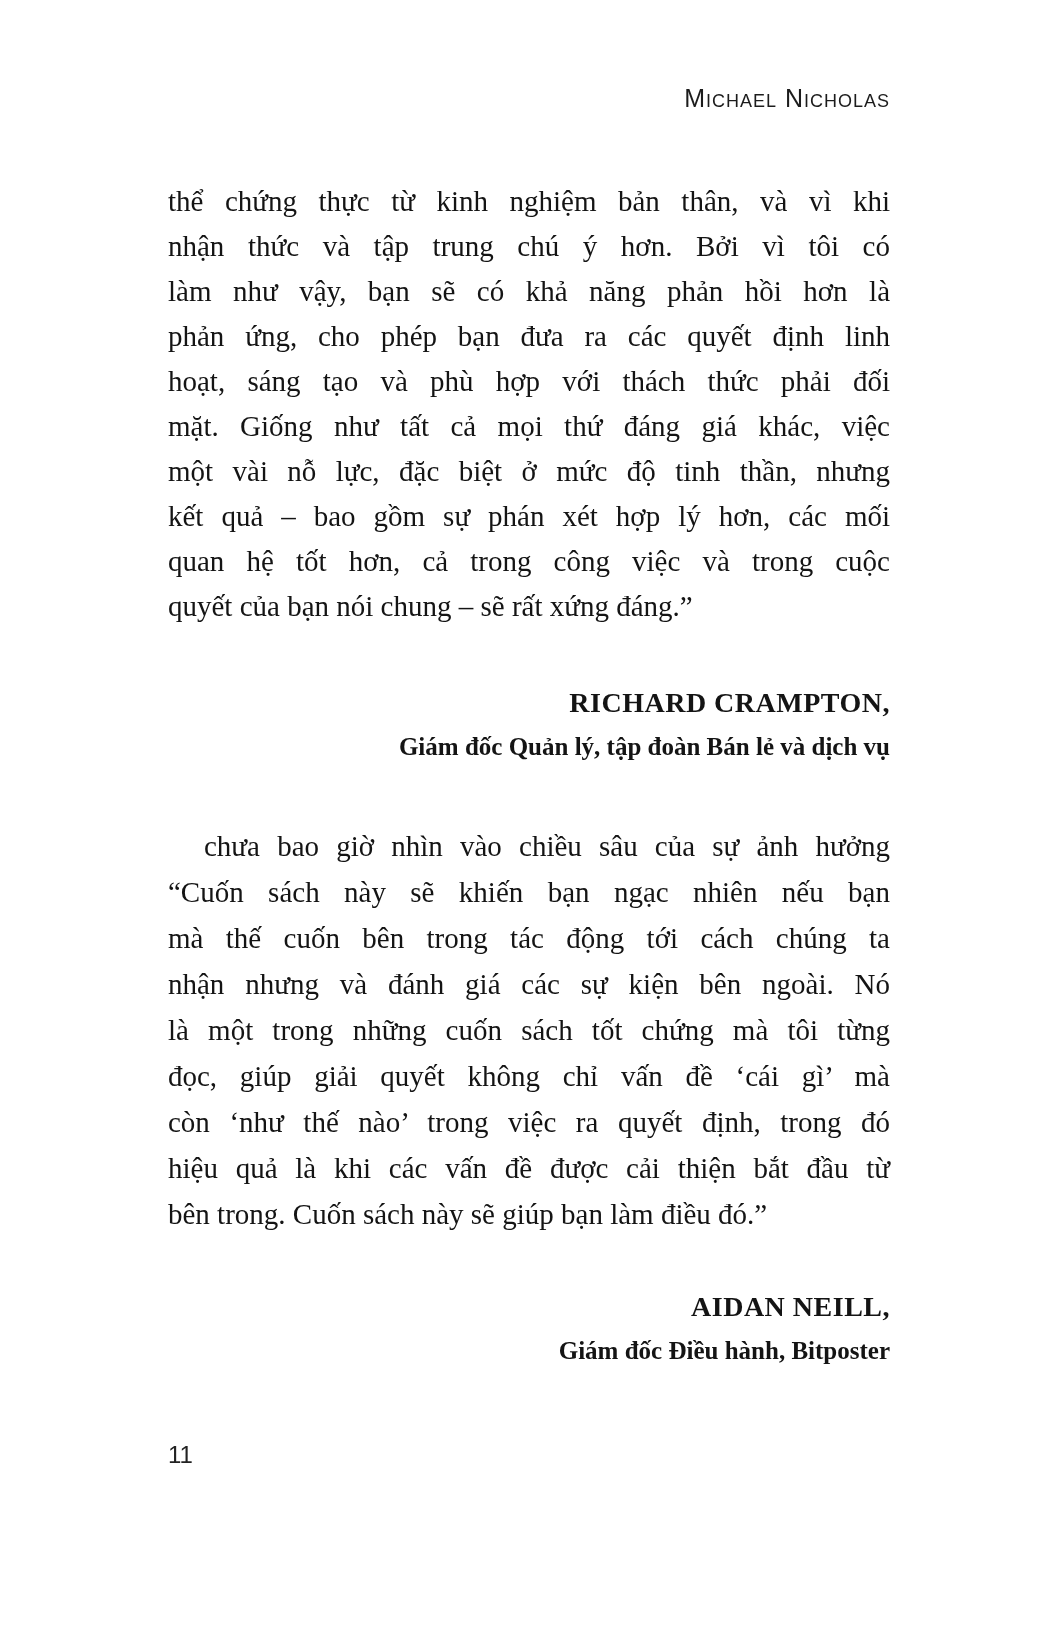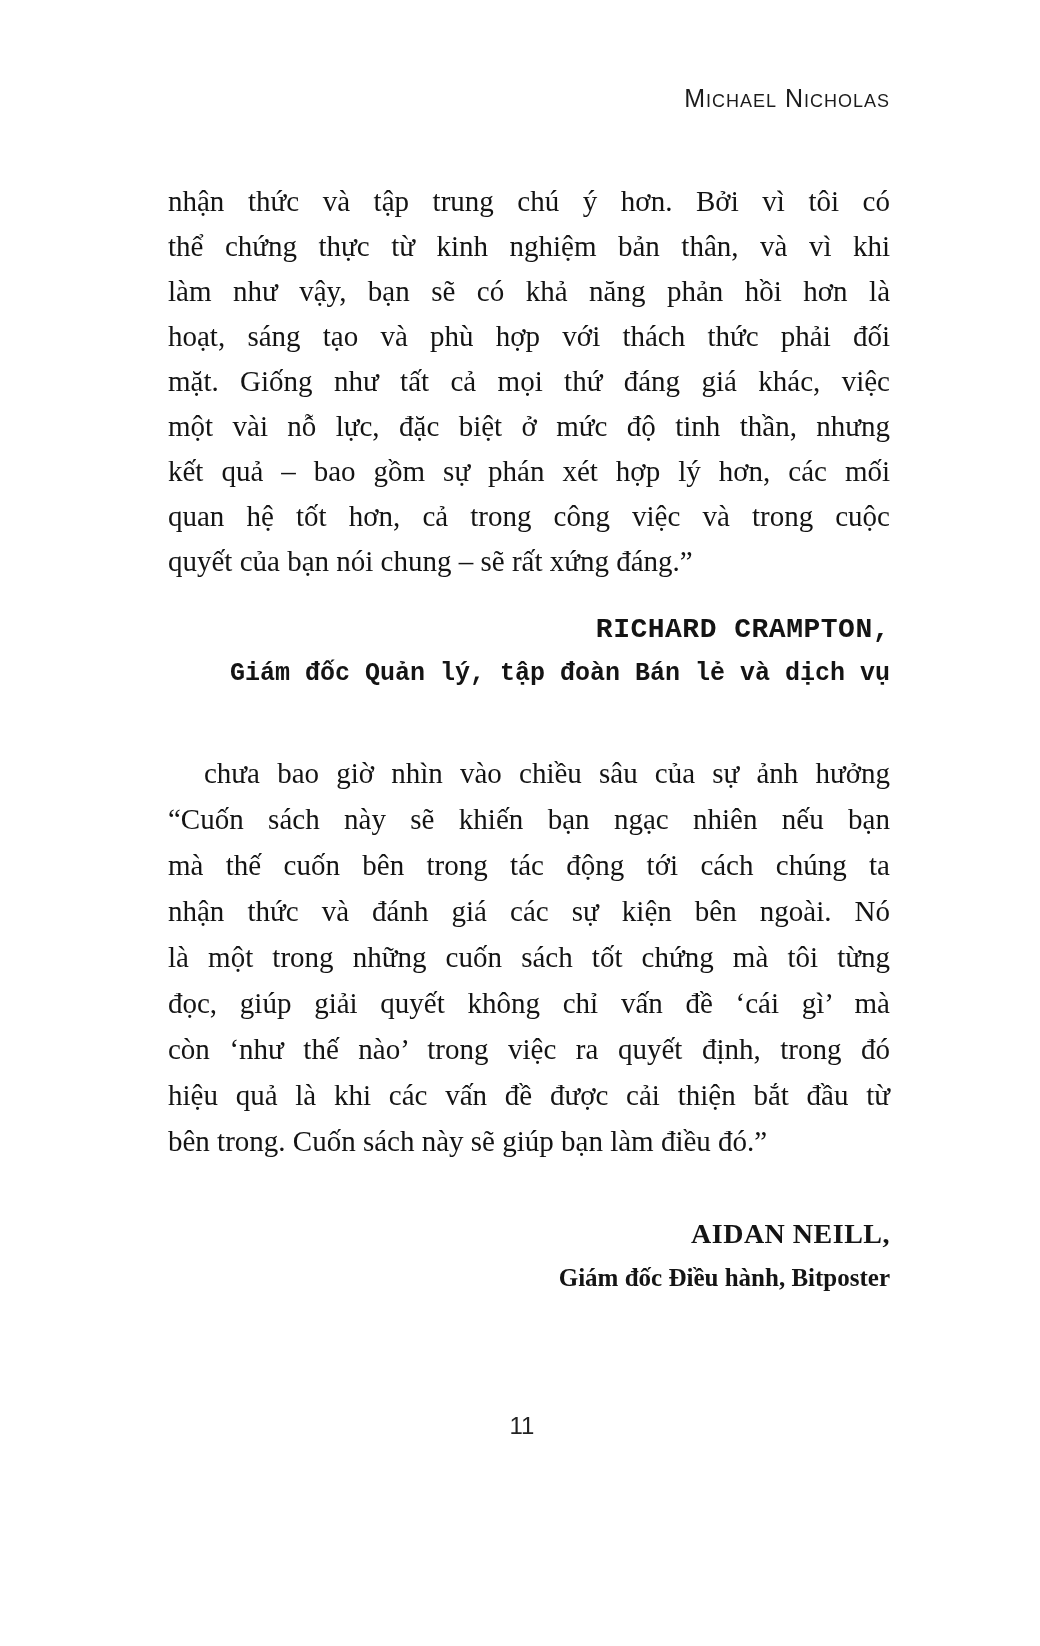--- a/index.html
+++ b/index.html
@@ -52,35 +52,35 @@
   .indent-first .line:first-child {
     text-indent: 36px;
   }
   
   .attribution {
     text-align: right;
     font-family: "Liberation Serif", "DejaVu Serif", serif;
     font-weight: bold;
     color: #141414;
   }
-  .attribution-1 { margin-top: 24px; font-family: Liberation Mono, monospace; }
+  .attribution-1 { margin-top: 52px; }
   .attribution-2 { margin-top: 48px; }
   .attr-name {
     font-size: 28px;
     line-height: 44px;
     letter-spacing: 0.5px;
   }
   .attr-title {
     font-size: 25px;
     line-height: 44px;
   }
   
   .page-footer {
-    margin-top: 112px;
-    text-align: center;
+    margin-top: 68px;
+    text-align: left;
     padding-right: 14px;
   }
   .page-number {
     font-family: "Liberation Sans", "DejaVu Sans", sans-serif;
     font-size: 24px;
     line-height: 28px;
     color: #222222;
   }
 </style>
 </head>
@@ -89,42 +89,43 @@
 <div class="page">
 
   <header class="running-head">
     <span>Michael Nicholas</span>
   </header>
 
   <main>
 
     <section>
       <div class="paragraph paragraph-1">
+          <div class="line">thể chứng thực từ kinh nghiệm bản thân, và vì khi</div>
           <div class="line">nhận thức và tập trung chú ý hơn. Bởi vì tôi có</div>
-          <div class="line">thể chứng thực từ kinh nghiệm bản thân, và vì khi</div>
           <div class="line">làm như vậy, bạn sẽ có khả năng phản hồi hơn là</div>
+          <div class="line">phản ứng, cho phép bạn đưa ra các quyết định linh</div>
           <div class="line">hoạt, sáng tạo và phù hợp với thách thức phải đối</div>
           <div class="line">mặt. Giống như tất cả mọi thứ đáng giá khác, việc</div>
           <div class="line">một vài nỗ lực, đặc biệt ở mức độ tinh thần, nhưng</div>
           <div class="line">kết quả – bao gồm sự phán xét hợp lý hơn, các mối</div>
           <div class="line">quan hệ tốt hơn, cả trong công việc và trong cuộc</div>
           <div class="line last">quyết của bạn nói chung – sẽ rất xứng đáng.”</div>
         </div>
       <div class="attribution attribution-1">
         <div class="attr-name">RICHARD CRAMPTON,</div>
         <div class="attr-title">Giám đốc Quản lý, tập đoàn Bán lẻ và dịch vụ</div>
       </div>
     </section>
 
     <section>
       <div class="paragraph paragraph-2 indent-first">
           <div class="line">chưa bao giờ nhìn vào chiều sâu của sự ảnh hưởng</div>
           <div class="line">“Cuốn sách này sẽ khiến bạn ngạc nhiên nếu bạn</div>
           <div class="line">mà thế cuốn bên trong tác động tới cách chúng ta</div>
-          <div class="line">nhận thức và đánh giá các sự kiện bên ngoài. Nó</div>
+          <div class="line">nhận nhưng và đánh giá các sự kiện bên ngoài. Nó</div>
           <div class="line">là một trong những cuốn sách tốt chứng mà tôi từng</div>
           <div class="line">đọc, giúp giải quyết không chỉ vấn đề ‘cái gì’ mà</div>
           <div class="line">còn ‘như thế nào’ trong việc ra quyết định, trong đó</div>
           <div class="line">hiệu quả là khi các vấn đề được cải thiện bắt đầu từ</div>
           <div class="line last">bên trong. Cuốn sách này sẽ giúp bạn làm điều đó.”</div>
         </div>
       <div class="attribution attribution-2">
         <div class="attr-name">AIDAN NEILL,</div>
         <div class="attr-title">Giám đốc Điều hành, Bitposter</div>
       </div>

